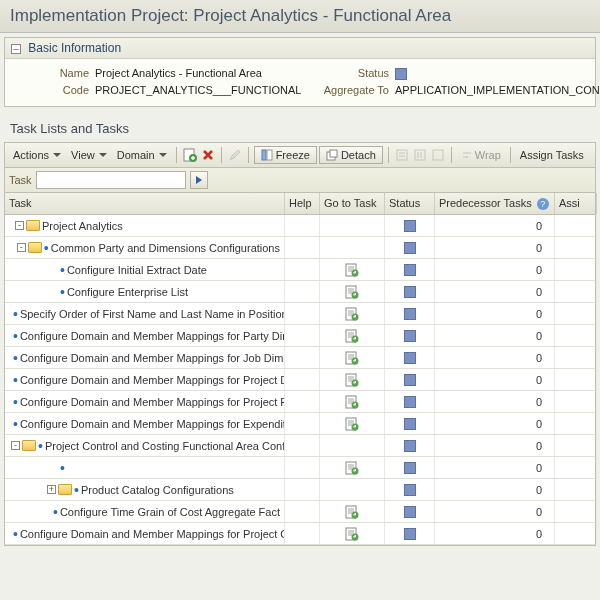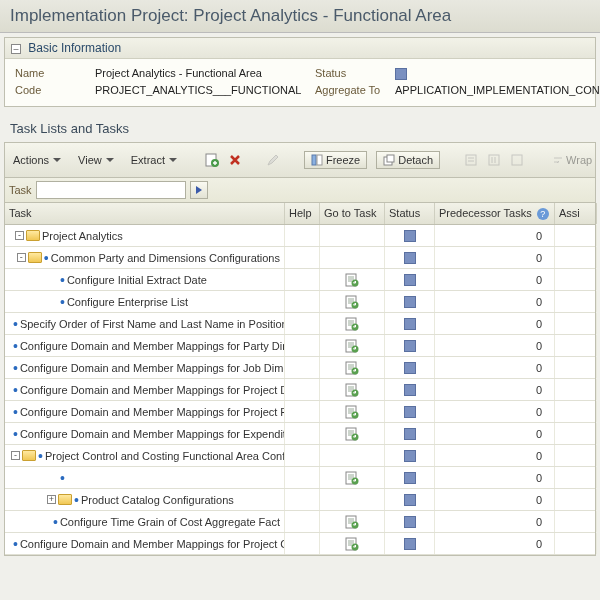--- a/index.html
+++ b/index.html
@@ -46,21 +46,21 @@
   .panel-body {
     background: #fdfdf8;
     padding: 8px 10px 10px 10px;
   }
   .info-grid {
     display: grid;
     grid-template-columns: 80px 220px 80px 210px;
     row-gap: 4px;
     font-size: 11px;
   }
-  .info-label { color: #6a5a3a; padding-right: 6px; }
+  .info-label { color: #6a5a3a; text-align: right; padding-right: 6px; }
   .info-val { color: #222; }
   .status-box {
     display: inline-block;
     width: 12px; height: 12px;
     background: #7a90c0;
     border: 1px solid #5a70a0;
     vertical-align: middle;
   }
   .section-title {
     margin: 10px 4px 0 4px;
@@ -68,21 +68,21 @@
     font-size: 13px;
     color: #3a4a5a;
   }
   .toolbar {
     margin: 2px 4px 0 4px;
     background: linear-gradient(#f5f5ec, #e3e3d6);
     border: 1px solid #bfbfb0;
     padding: 3px 4px;
     display: flex;
     align-items: center;
-    gap: 9px;
+    gap: 2px;
   }
   .tb-btn {
     padding: 2px 4px;
     color: #333;
     cursor: pointer;
     display: inline-flex;
     align-items: center;
     gap: 2px;
     font-size: 11px;
   }
@@ -247,21 +247,21 @@
       <div class="info-val">APPLICATION_IMPLEMENTATION_CONSULTANT</div>
     </div>
   </div>
 </div>
 
 <div class="section-title">Task Lists and Tasks</div>
 
 <div class="toolbar">
   <span class="tb-btn menu">Actions</span>
   <span class="tb-btn menu">View</span>
-  <span class="tb-btn menu">Extract</span>
+  <span class="tb-btn menu">Domain</span>
   <span class="tb-sep"></span>
   <span class="tb-icon">
     <svg width="14" height="14">
         <rect x="1" y="1" width="10" height="12" fill="#fff" stroke="#888"></rect>
         <circle cx="10" cy="10" r="4" fill="#4a9a4a"></circle>
         <path d="M10 8v4M8 10h4" stroke="#fff" stroke-width="1.4"></path>
       </svg>
   </span>
   <span class="tb-icon">
     <svg width="14" height="14">

